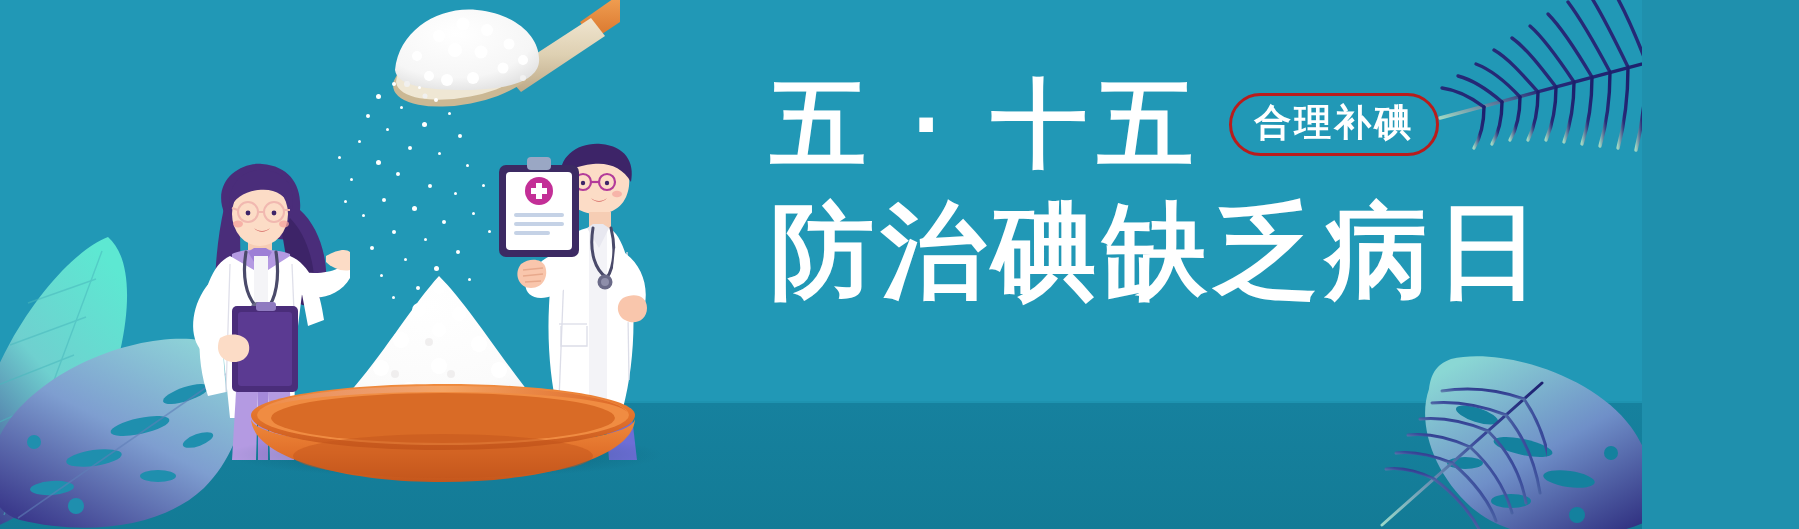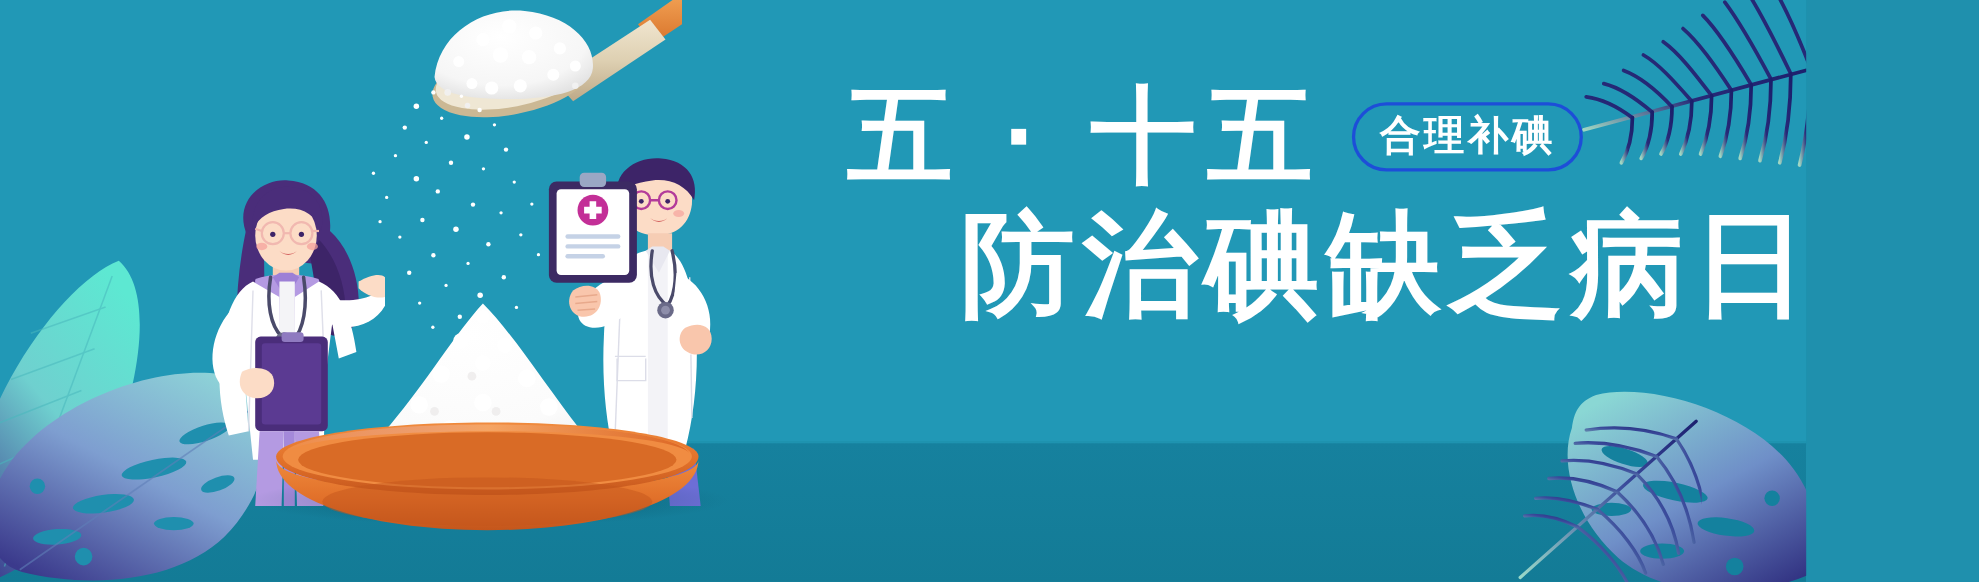--- a/index.html
+++ b/index.html
@@ -1,21 +1,20 @@
 <!DOCTYPE html>
 <html lang="zh"><head>
 <meta charset="utf-8">
 <style>
   html,body{margin:0;padding:0;background:#1f90ad;}
   *{box-sizing:border-box;}
   .banner{
     position:relative;width:1642px;height:529px;overflow:hidden;
     background:#2198b6;
     font-family:"Liberation Sans","DejaVu Sans",sans-serif;
-    text-align:right;
   }
   
   .bg-sky{position:absolute;left:0;top:0;width:100%;height:404px;background:#2198b6;}
   .bg-ground{position:absolute;left:0;top:403px;width:100%;height:126px;
              background:linear-gradient(180deg,#16819e 0%,#137b96 100%);}
   .ground-edge{position:absolute;left:0;top:401px;width:100%;height:3px;background:#1d8fac;opacity:.6;}
 
   
   .leaf{position:absolute;pointer-events:none;}
   .leaf-tl{left:-30px;top:225px;width:300px;height:310px;}
@@ -40,26 +39,26 @@
 
   
   .headline{position:absolute;left:770px;top:74px;width:880px;}
   .line1{display:flex;align-items:center;height:100px;}
   .l1-text{
     color:#ffffff;font-size:96px;line-height:96px;font-weight:700;
     letter-spacing:10px;white-space:nowrap;
     font-family:"Liberation Sans","DejaVu Sans",sans-serif;
   }
   .badge{
-    margin-left:26px;border:3px solid #1d4ed8;border-radius:40px;
+    margin-left:26px;border:3px solid #b91c1c;border-radius:40px;
     padding:7px 22px 10px;color:#ffffff;font-size:37px;line-height:40px;
     font-weight:700;letter-spacing:3px;white-space:nowrap;
   }
   .line2{
-    margin-top:12px;color:#ffffff;font-size:104px;line-height:110px;
+    margin-top:22px;color:#ffffff;font-size:104px;line-height:110px;
     font-weight:700;letter-spacing:7px;white-space:nowrap;
   }
   .taglines{position:absolute;left:1075px;top:398px;width:420px;
             display:flex;gap:52px;align-items:center;height:40px;}
   .tagline{color:#ffffff;font-size:19px;line-height:24px;font-weight:700;
            letter-spacing:1px;white-space:nowrap;}
 </style>
 </head>
 <body>
 

